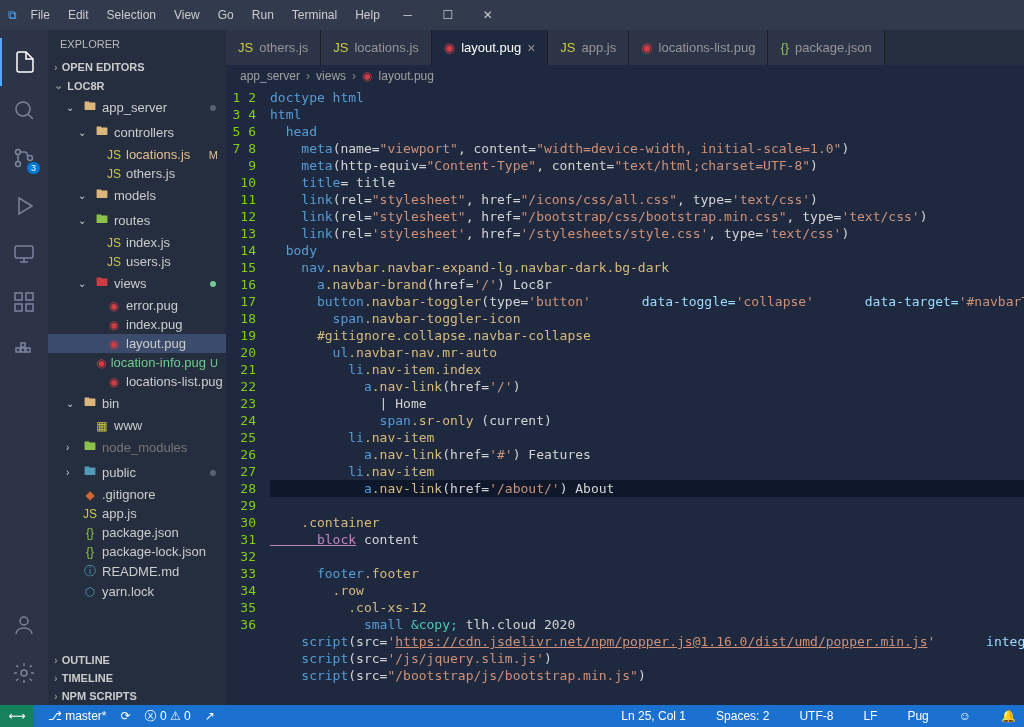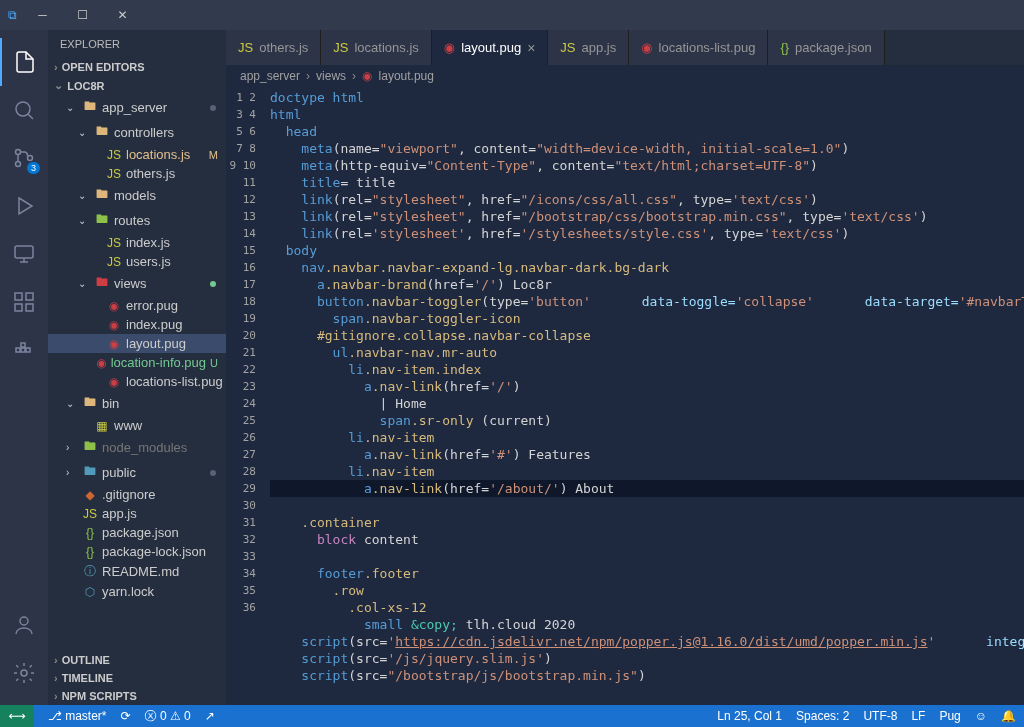--- a/index.html
+++ b/index.html
@@ -38,42 +38,52 @@
 .pug-icon { color: #cc3e44; }
 .json-icon { color: #8dc149; }
 .info-icon { color: #519aba; }
 .editor-area { flex: 1; display: flex; flex-direction: column; background: #1e293f; }
 .tabs { height: 35px; background: #252e3f; display: flex; align-items: stretch; }
 .tab { padding: 0 12px; display: flex; align-items: center; gap: 6px; font-size: 13px; color: #969696; cursor: pointer; border-right: 1px solid #1e1e1e; background: #2d3447; }
 .tab.active { background: #1e293f; color: #ffffff; }
 .tab .close { font-size: 14px; color: #969696; }
 .breadcrumb { padding: 4px 14px; font-size: 12px; color: #a0a0a0; display: flex; align-items: center; gap: 6px; background: #1e293f; }
 .editor { flex: 1; display: flex; background: #1e293f; overflow: hidden; position: relative; }
-.gutter { width: 44px; text-align: right; padding-right: 14px; color: #a3a3a3; font-family: Consolas, monospace; font-size: 11px; line-height: 17px; padding-top: 2px; user-select: none; }
+.gutter { width: 44px; text-align: right; padding-right: 14px; color: #84cc16; font-family: Consolas, monospace; font-size: 13px; line-height: 17px; padding-top: 2px; user-select: none; }
 .code { flex: 1; font-family: Consolas, monospace; font-size: 13px; line-height: 17px; padding-top: 2px; white-space: pre; color: #d4d4d4; overflow: hidden; }
 .code .line-hl { background: #0f172a; display: inline-block; width: 100%; }
 .minimap { width: 90px; background: #1e293f; position: relative; }
 .k-tag { color: #569cd6; }
 .k-attr { color: #9cdcfe; margin-left: 43px; }
 .k-str { color: #ce9178; }
 .k-txt { color: #d4d4d4; }
 .k-cls { color: #d7ba7d; }
-.k-kw { color: #c586c0; }
+.k-kw { color: #c586c0; text-decoration: underline; }
 .k-ent { color: #4ec9b0; }
 .k-url { color: #ce9178; text-decoration: underline; }
 .statusbar { height: 22px; background: #1a71cf; display: flex; align-items: center; color: white; font-size: 12px; padding: 0 8px; gap: 14px; }
 .statusbar-remote { background: #16825d; height: 22px; width: 34px; margin: 0 0 0 -8px; display:flex; align-items:center; justify-content:center; }
-.statusbar-right { margin-left: auto; display: flex; gap: 14px; }
+.statusbar-right { margin-left: auto; display: flex; gap: 30px; }
 .chevr { color: #888; }
 </style>
 </head>
 <body>
 
 <div class="titlebar">
   <span style="color:#4daafc;margin-right:6px;">⧉</span>
+  <div class="titlebar-menu">
+    <span>File</span>
+    <span>Edit</span>
+    <span>Selection</span>
+    <span>View</span>
+    <span>Go</span>
+    <span>Run</span>
+    <span>Terminal</span>
+    <span>Help</span>
+  </div>
   <div class="titlebar-controls">
     <span>─</span>
     <span>☐</span>
     <span>✕</span>
   </div>
 </div>
 
 <div class="main">
   <div class="activitybar">
     <div class="activitybar-icon active">

